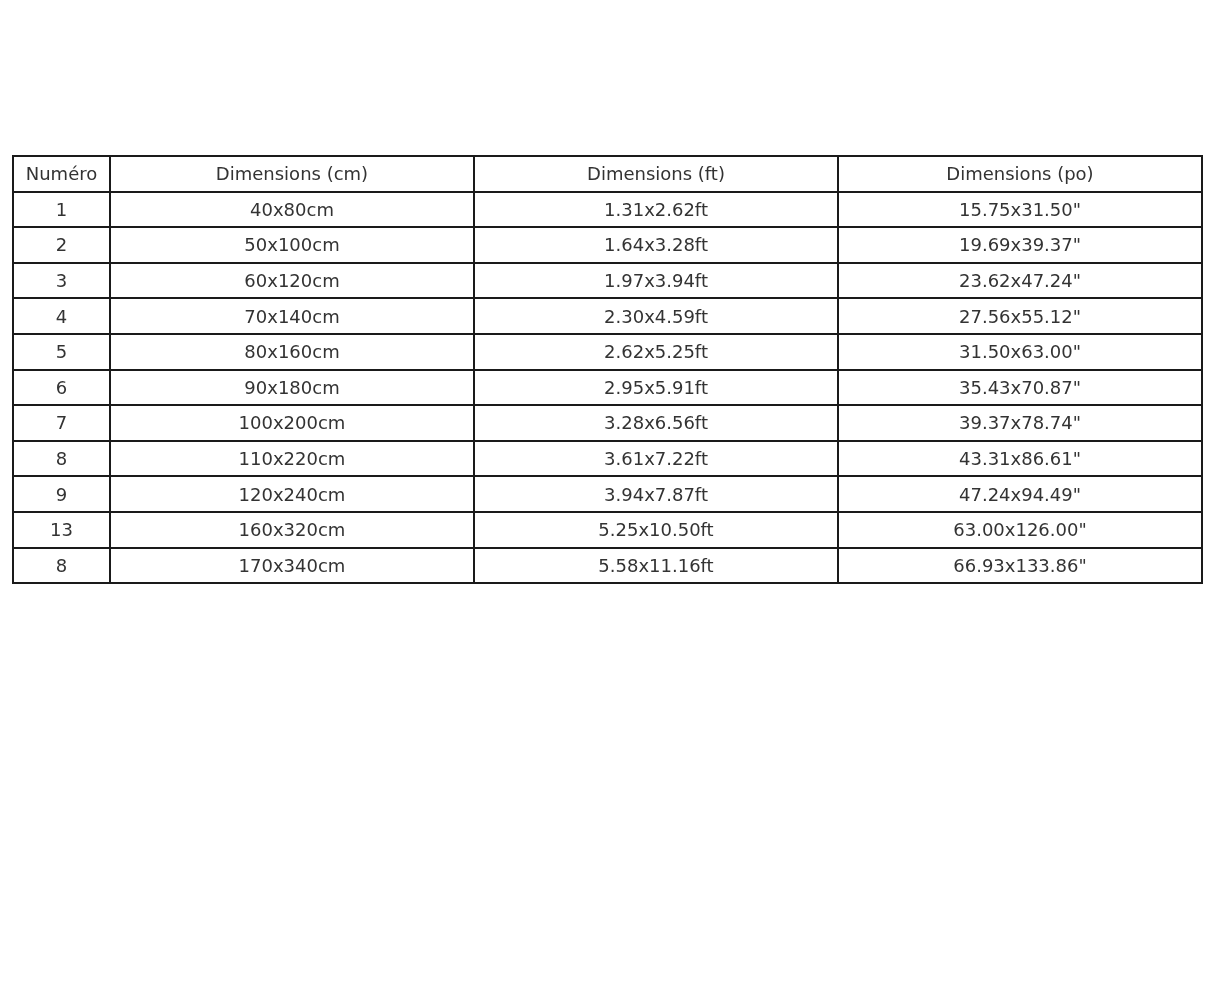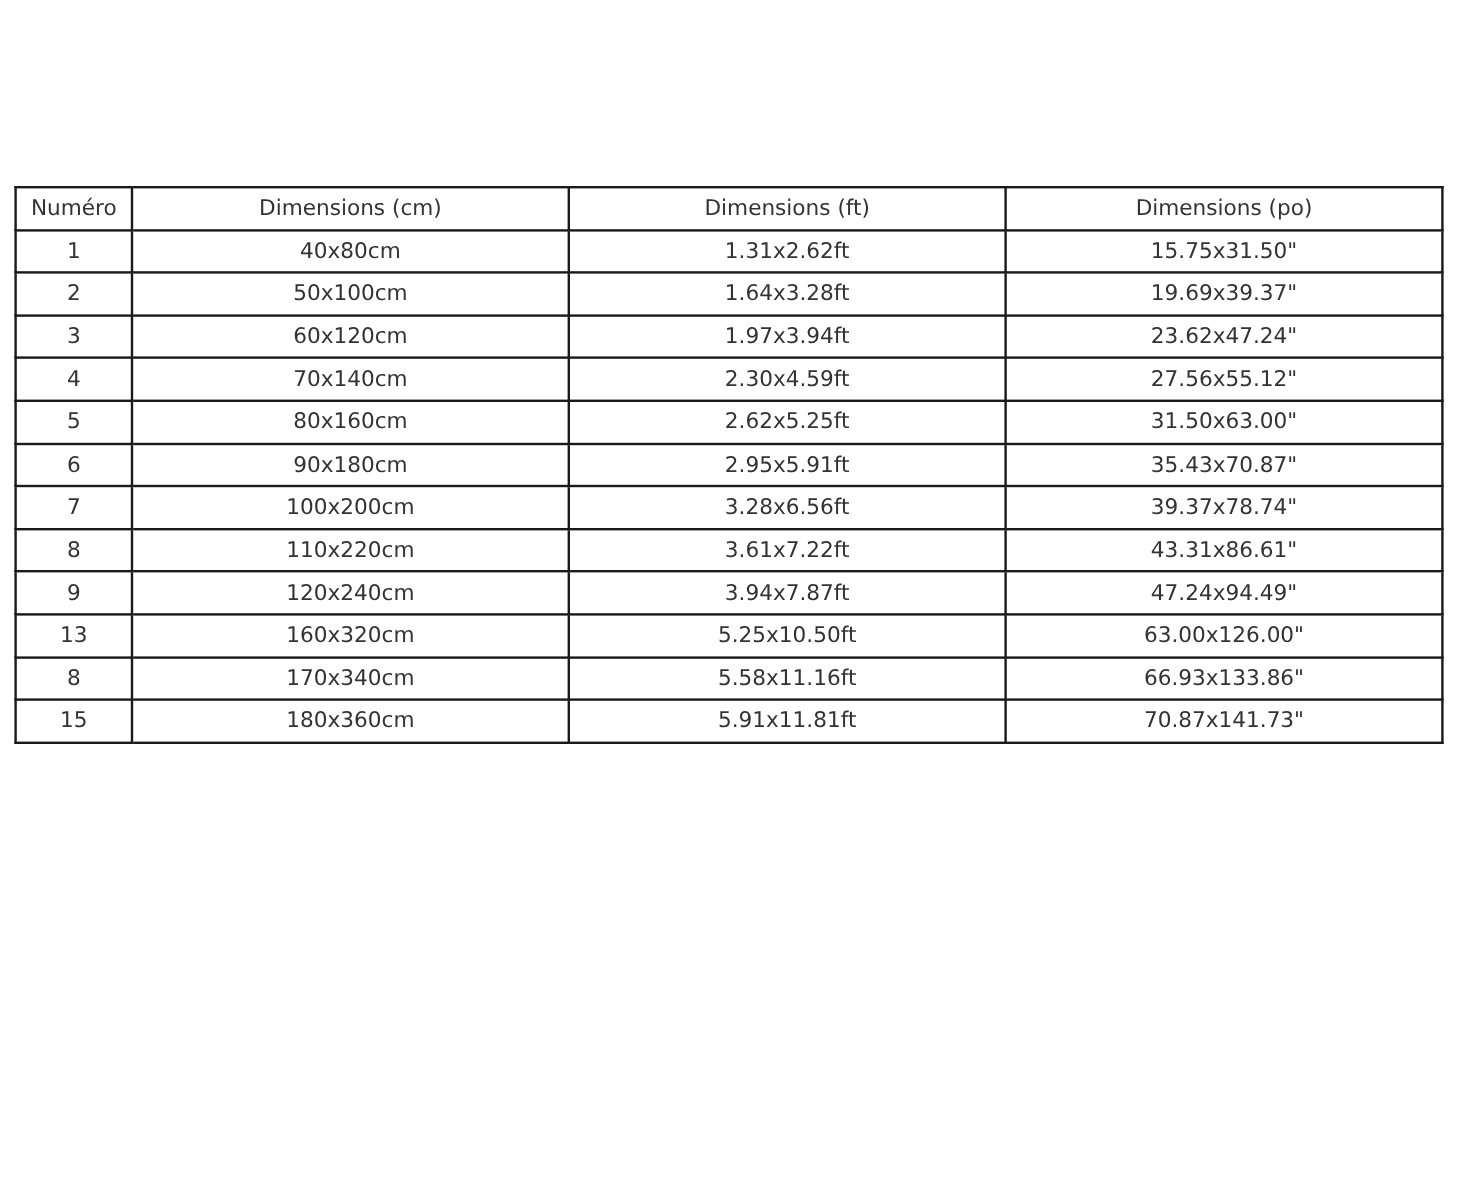--- a/index.html
+++ b/index.html
@@ -131,22 +131,16 @@
             <td>160x320cm</td>
             <td>5.25x10.50ft</td>
             <td>63.00x126.00"</td>
           </tr>
           <tr>
             <td>8</td>
             <td>170x340cm</td>
             <td>5.58x11.16ft</td>
             <td>66.93x133.86"</td>
           </tr>
-          <tr>
-            <td>15</td>
-            <td>180x360cm</td>
-            <td>5.91x11.81ft</td>
-            <td>70.87x141.73"</td>
-          </tr>
         </tbody>
     </table>
   </div>
 </div>
 
 </body></html>

